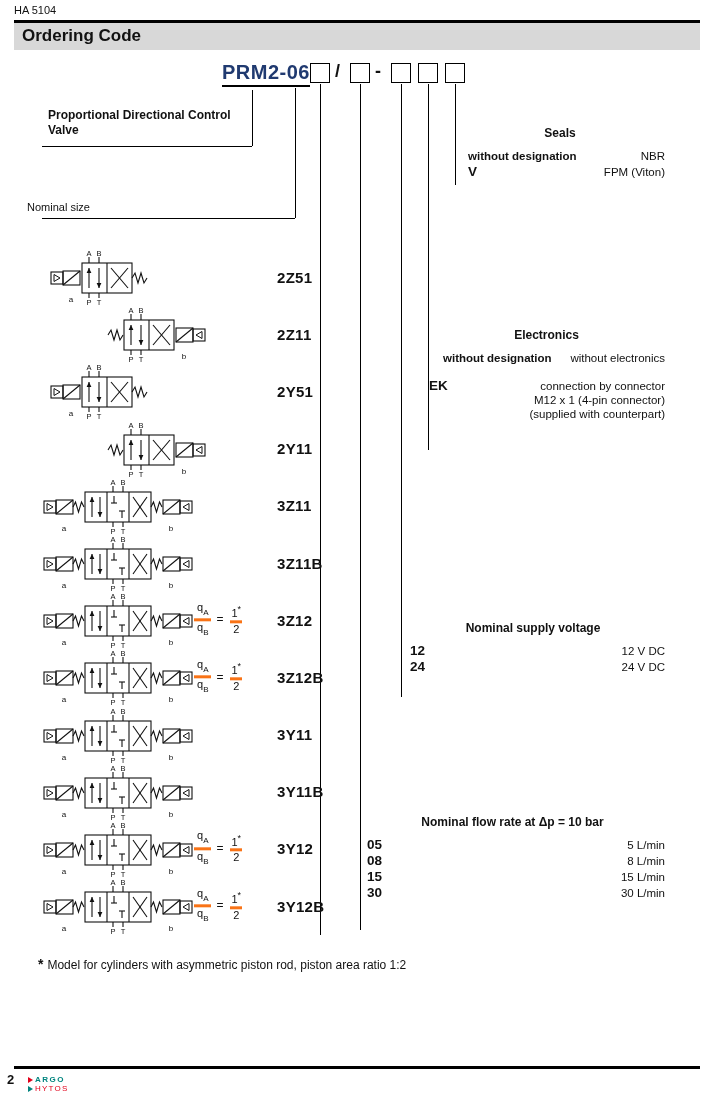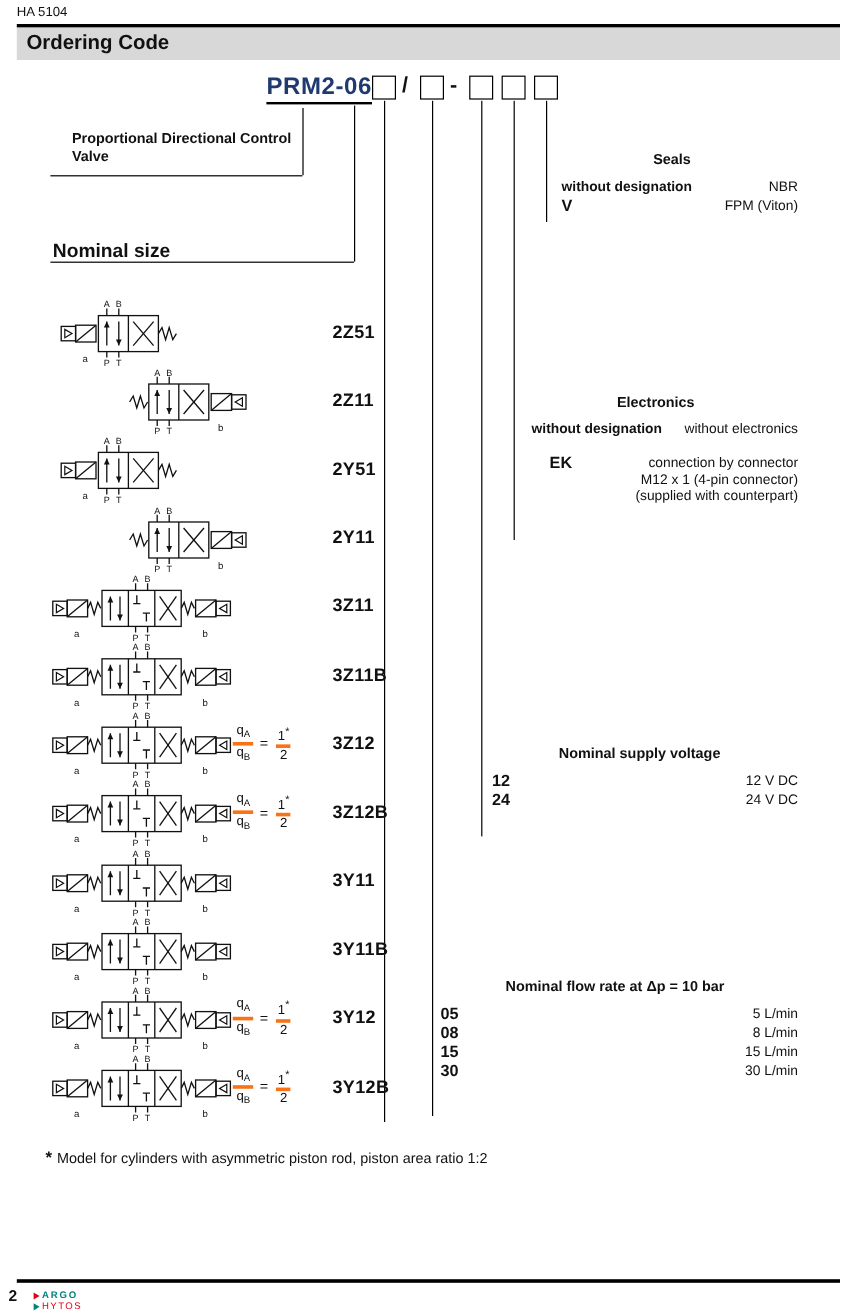--- a/index.html
+++ b/index.html
@@ -7,22 +7,22 @@
   .page{position:relative;width:705px;height:1095px;background:#fff;overflow:hidden}
   .doc-number{position:absolute;left:14px;top:4px;font-size:11px}
   .top-rule{position:absolute;left:14px;top:20px;width:686px;height:2.5px;background:#000}
   .header-band{position:absolute;left:14px;top:22.5px;width:686px;height:27px;background:#d8d8d8;display:flex;align-items:center}
   .header-title{font-weight:bold;font-size:17px;padding-left:8px}
   .code-base{position:absolute;left:222px;top:61px;font-size:20px;font-weight:bold;color:#203a70;border-bottom:2px solid #000;padding-bottom:1px;letter-spacing:.5px}
   .code-box{position:absolute;top:63px;width:20px;height:20px;border:1.3px solid #000;background:#fff}
   .code-sep{position:absolute;top:61px;font-size:18px;font-weight:bold}
   .vline{position:absolute;width:1px;background:#000}
   .hline{position:absolute;height:1px;background:#000}
-  .label-product{position:absolute;left:60px;top:108px;font-size:12px;font-weight:bold;line-height:15px;width:220px}
-  .label-nominal{position:absolute;left:44px;top:201px;font-size:16px;font-weight:bold}
+  .label-product{position:absolute;left:48px;top:108px;font-size:12px;font-weight:bold;line-height:15px;width:220px}
+  .label-nominal{position:absolute;left:27px;top:201px;font-size:11px;font-weight:normal}
   .sec{position:absolute}
   .sec-title{font-weight:bold;font-size:12px;text-align:center;margin-bottom:9px}
   .sec-row{display:flex;justify-content:space-between;align-items:flex-end;margin-top:2px;font-size:11.5px;line-height:14px}
   .sec-row.ek-row{margin-top:14px;align-items:flex-start}
   .sec-code{font-weight:bold;white-space:nowrap}
   .sec-code.big{font-size:13.5px}
   .sec-val{text-align:right}
   .spool-list{position:absolute;left:38px;top:248px;width:340px}
   .spool-row{position:relative;height:57.2px}
   .spool-code{position:absolute;left:239px;top:50%;transform:translateY(-50%);font-weight:bold;font-size:15px;letter-spacing:.3px}
@@ -94,21 +94,21 @@
         <span class="sec-val">FPM (Viton)</span>
       </div>
     </div>
   <div class="sec sec-electronics" style="left:428px;top:328px;width:237px">
       <div class="sec-title">Electronics</div>
       <div class="sec-row">
         <span class="sec-code" style="margin-left:15px">without designation</span>
         <span class="sec-val">without electronics</span>
       </div>
       <div class="sec-row ek-row">
-        <span class="sec-code big" style="margin-left:30px">EK</span>
+        <span class="sec-code big" style="margin-left:1px">EK</span>
         <span class="sec-val">
           <div>connection by connector</div>
           <div>M12 x 1 (4-pin connector)</div>
           <div>(supplied with counterpart)</div>
         </span>
       </div>
     </div>
   <div class="sec sec-voltage" style="left:401px;top:621px;width:264px">
       <div class="sec-title">Nominal supply voltage</div>
       <div class="sec-row">

